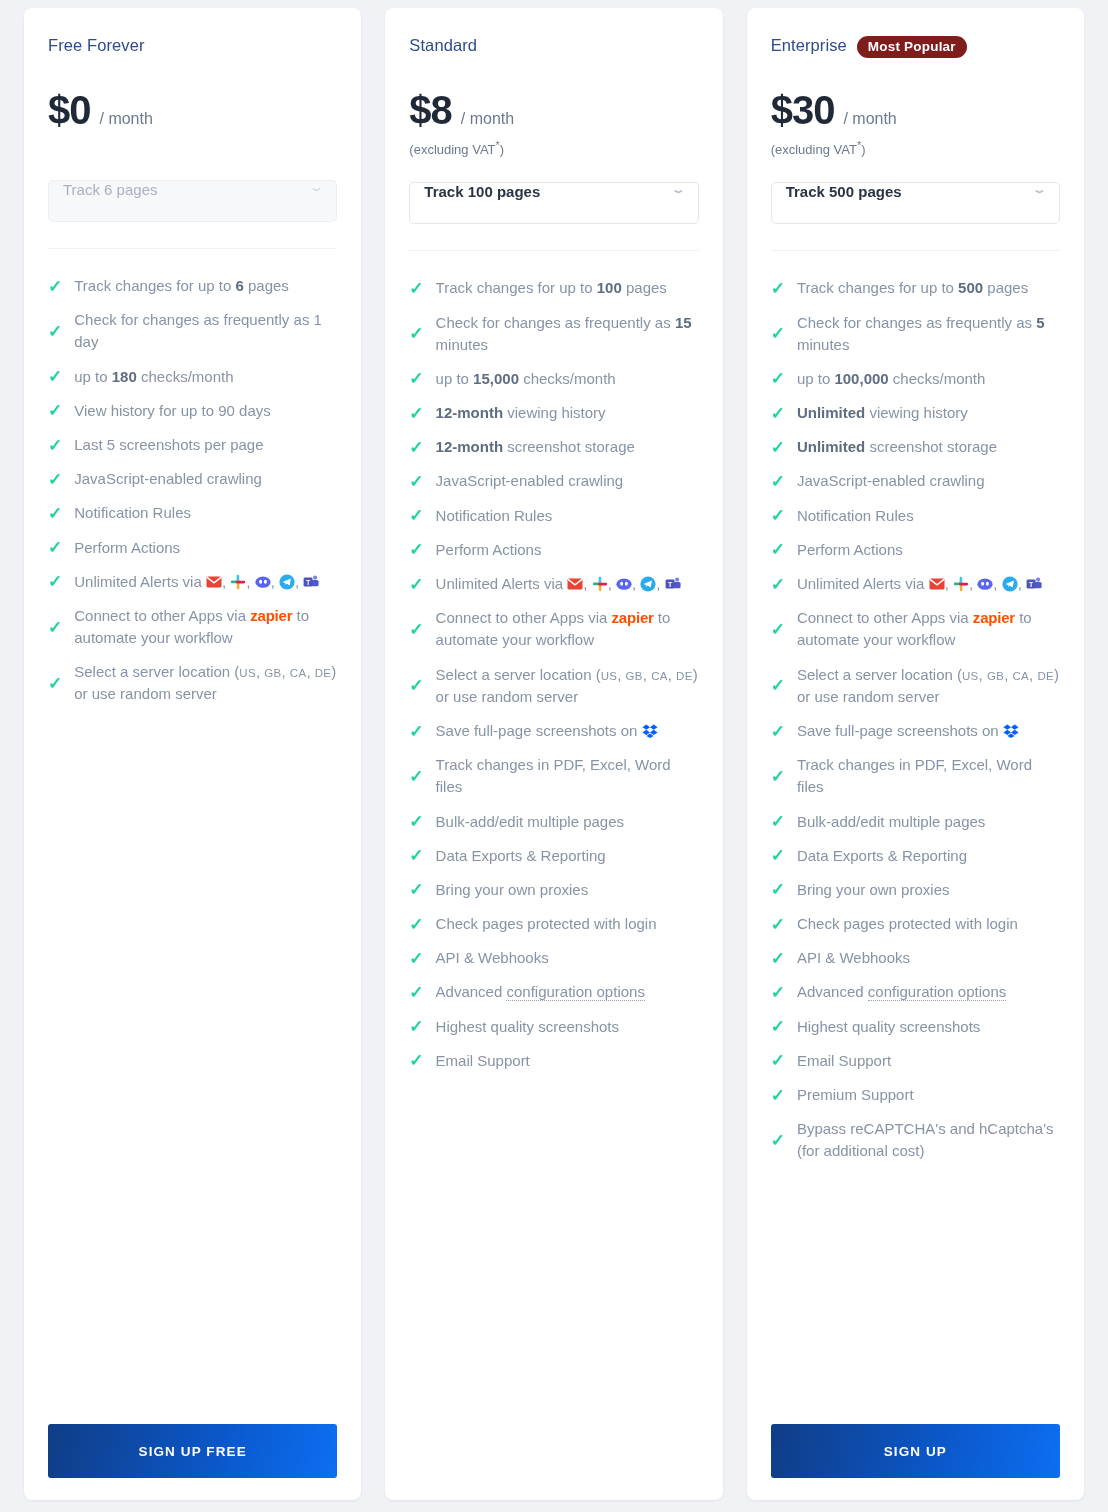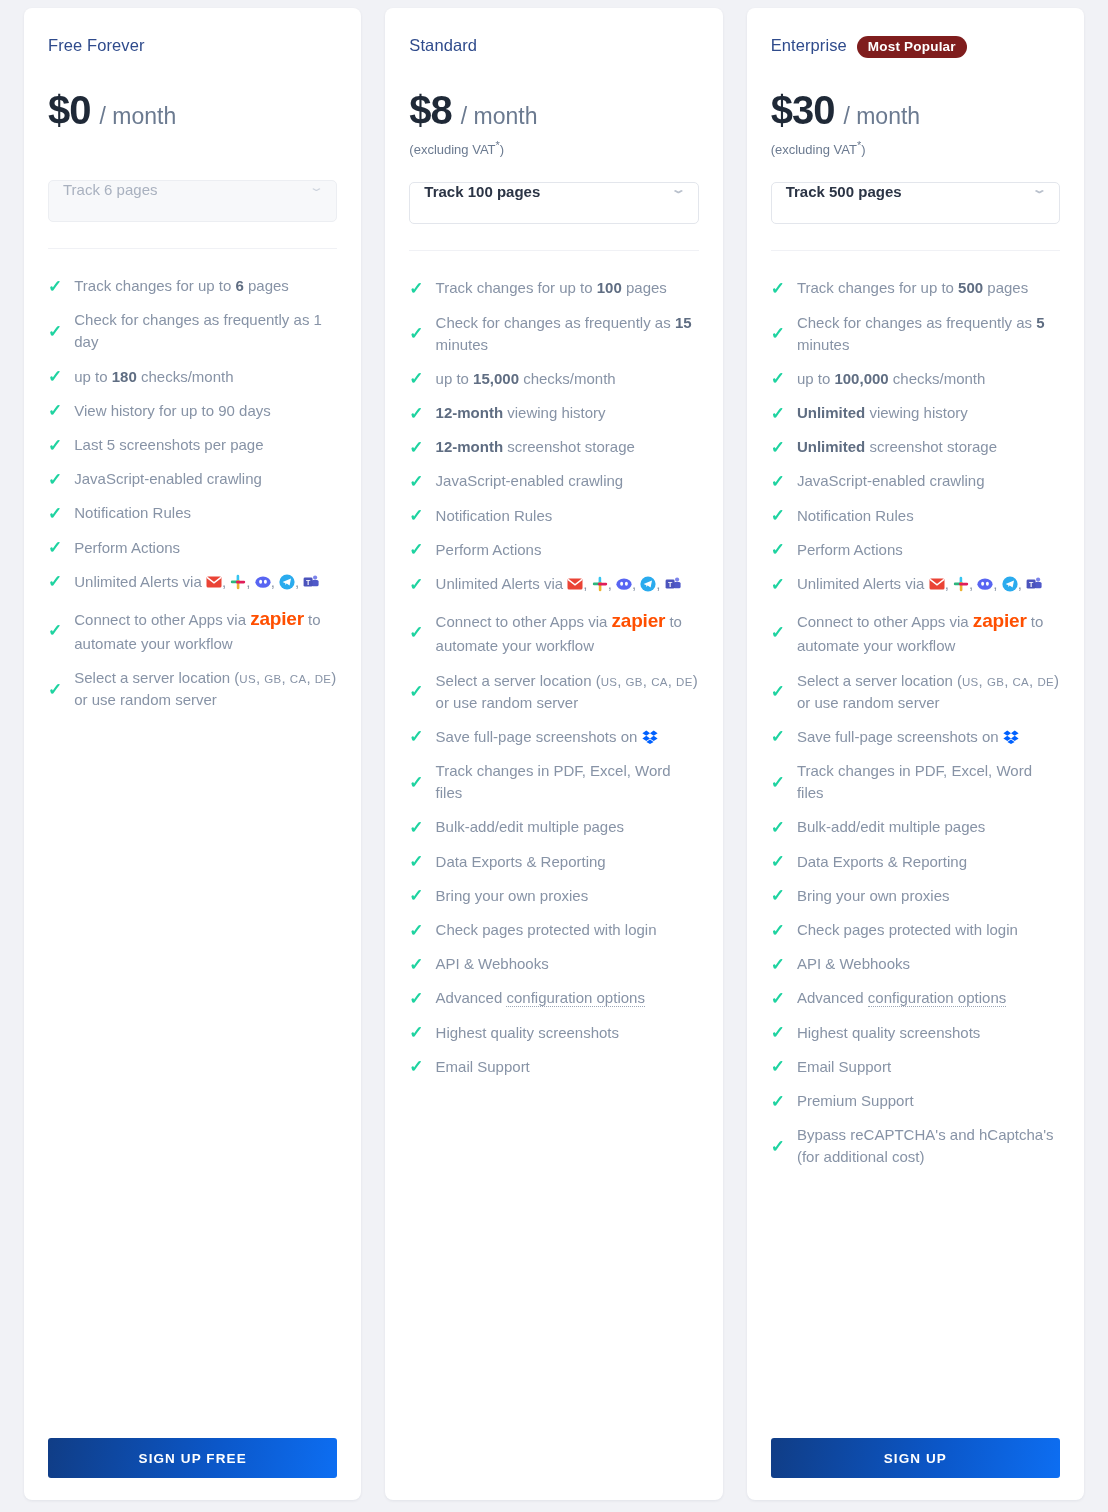--- a/index.html
+++ b/index.html
@@ -60,21 +60,21 @@
     align-items: baseline;
   }
   .price-amount {
     font-size: 40px;
     font-weight: bold;
     color: #1f2937;
     letter-spacing: -1px;
     line-height: 1;
   }
   .price-period {
-    font-size: 23px;
+    font-size: 16px;
     color: #6b7a90;
     margin-left: 9px;
   }
   .vat-note {
     margin-top: 9px;
     font-size: 13px;
     color: #6b7a90;
     min-height: 16px;
   }
   .vat-note sup { font-size: 11px; }
@@ -137,38 +137,38 @@
   }
   .feature b { color: #5f6d82; font-weight: bold; }
   .feature .txt { flex: 1; }
 
   .cc { font-size: 11.5px; letter-spacing: .3px; text-transform: uppercase; }
   .dotted { border-bottom: 1px dotted #9aa5b5; }
 
   .zapier {
     color: #ff4f00;
     font-weight: bold;
-    font-size: 19px;
+    font-size: 15px;
     letter-spacing: -.2px;
   }
 
   
   .ico {
     display: inline-block;
     vertical-align: -3px;
     width: 16px;
     height: 16px;
     position: relative;
   }
   .ico svg { display: block; }
 
   
   .cta {
     margin-top: 18px;
-    height: 40px;
+    height: 54px;
     border: none;
     border-radius: 3px;
     font-size: 13.5px;
     font-weight: bold;
     letter-spacing: 1.1px;
     cursor: pointer;
     font-family: "Liberation Sans", sans-serif;
     width: 100%;
   }
   .cta.blue {

